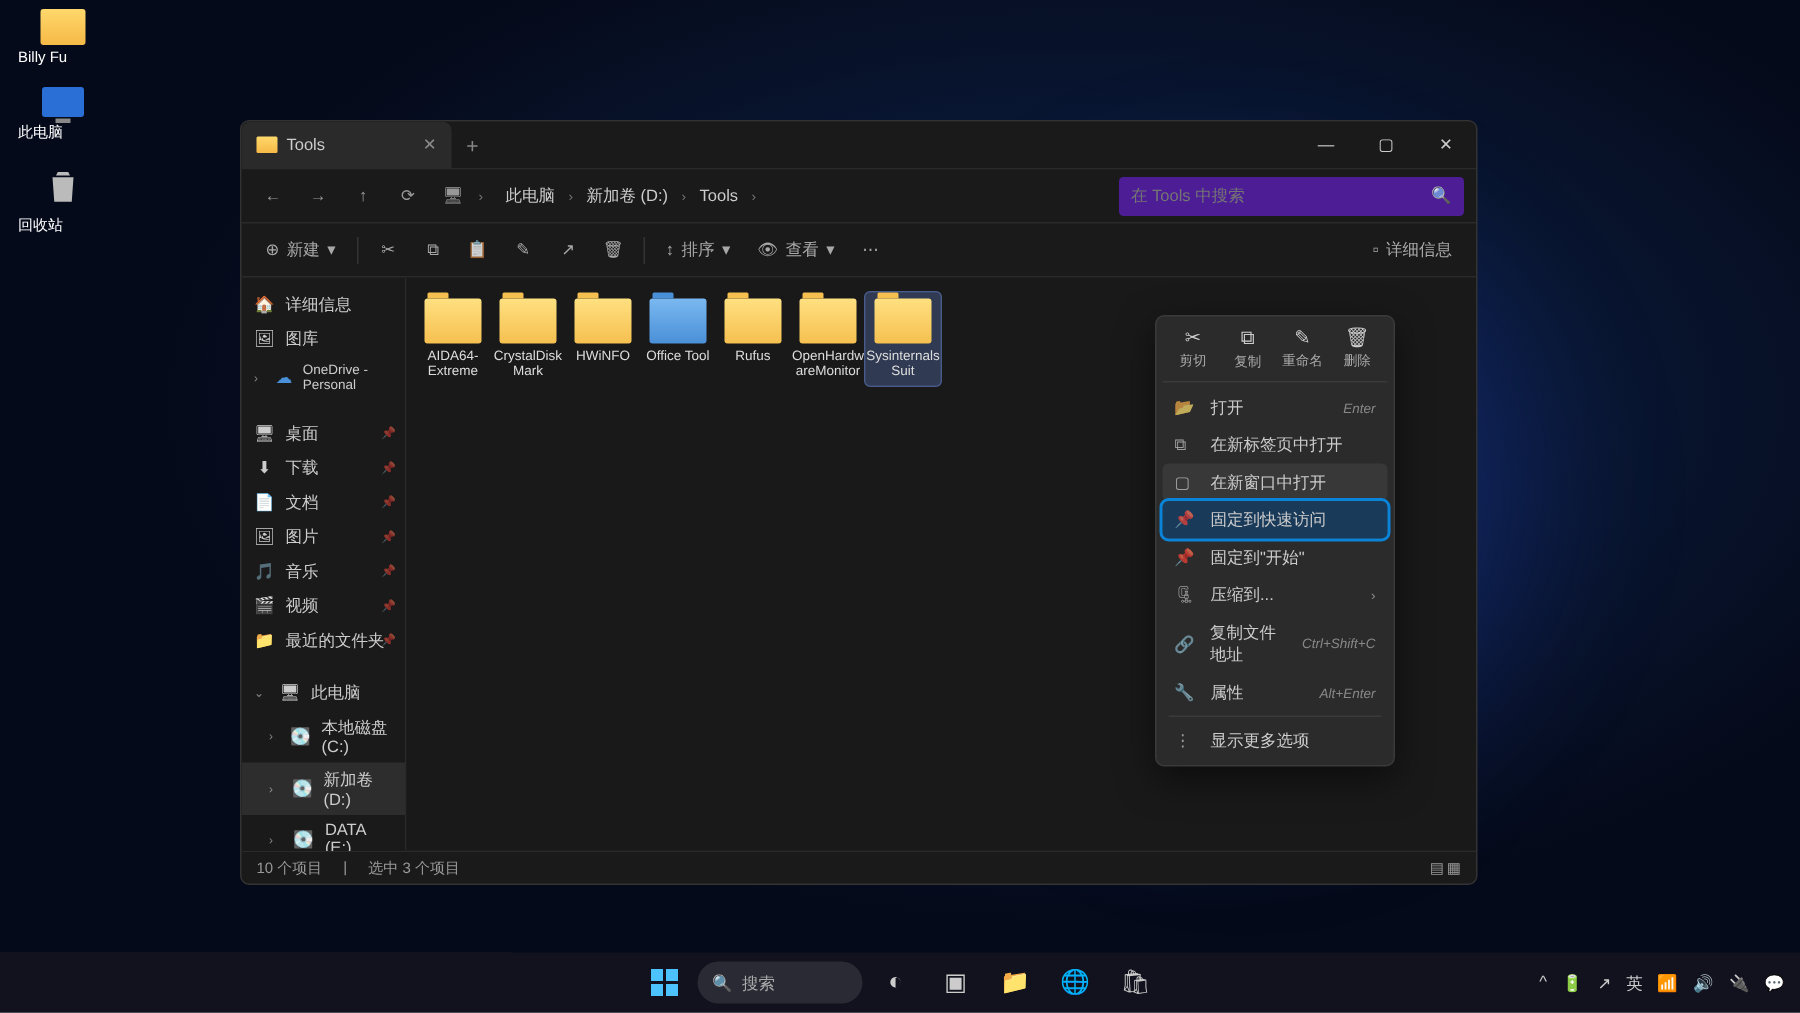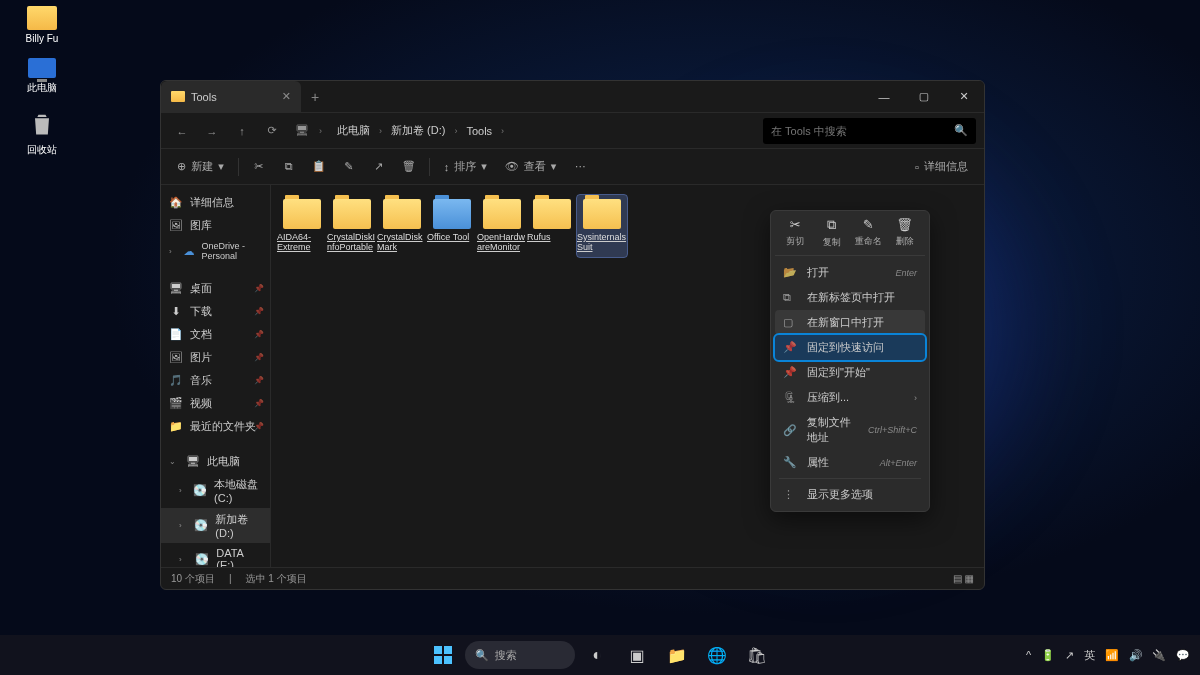--- a/index.html
+++ b/index.html
@@ -1,59 +1,59 @@
 <!DOCTYPE html>
 <html><head>
 <meta charset="utf-8">
 <style>
 * { margin: 0; padding: 0; box-sizing: border-box; font-family: "Segoe UI", "Microsoft YaHei", sans-serif; }
 body { width: 1200px; height: 675px; background: radial-gradient(ellipse at 60% 40%, #1a3a7a 0%, #0a1a3a 25%, #050a1a 60%); overflow: hidden; position: relative; color: #ccc; font-size: 11px; }
 .bloom { position: absolute; width: 500px; height: 500px; right: 120px; top: 80px; background: radial-gradient(circle at 50% 50%, rgba(40,90,200,0.6), rgba(20,40,120,0.3) 50%, transparent 70%); filter: blur(30px); }
-.desktop-icon { position: absolute; width: 60px; text-align: center; color: #fff; font-size: 10px; }
+.desktop-icon { position: absolute; width: 60px; color: #fff; font-size: 10px; }
 .desktop-icon .ico { width: 32px; height: 32px; margin: 0 auto 3px; display: flex; align-items: center; justify-content: center; font-size: 22px; }
 .di-folder .ico { background: linear-gradient(#ffd86b, #f5b947); border-radius: 2px; width: 30px; height: 24px; }
 .di-pc .ico { background: #2a6fd6; border-radius: 2px; width: 28px; height: 20px; position: relative; }
 .di-pc .ico::after { content: ""; position: absolute; bottom: -4px; left: 9px; width: 10px; height: 3px; background: #888; }
 .di-bin .ico svg { width: 28px; height: 28px; }
 
 .window { position: absolute; left: 160px; top: 80px; width: 825px; height: 510px; background: #1a1a1a; border: 1px solid #333; border-radius: 6px; overflow: hidden; display: flex; flex-direction: column; }
 .titlebar { height: 32px; display: flex; align-items: center; background: #1a1a1a; border-bottom: 1px solid #2a2a2a; }
 .tab { display: flex; align-items: center; padding: 0 10px; height: 100%; min-width: 140px; background: #2a2a2a; border-radius: 6px 6px 0 0; gap: 6px; }
 .tab .fico { width: 14px; height: 11px; background: linear-gradient(#ffd86b, #f5b947); border-radius: 1px; }
 .tab .close { margin-left: auto; opacity: 0.6; cursor: pointer; }
 .newtab { width: 28px; text-align: center; opacity: 0.6; cursor: pointer; font-size: 14px; }
 .winbtns { margin-left: auto; display: flex; }
 .winbtn { width: 40px; height: 32px; display: flex; align-items: center; justify-content: center; cursor: pointer; }
 
 .addrbar { height: 36px; display: flex; align-items: center; padding: 0 8px; gap: 4px; background: #1a1a1a; border-bottom: 1px solid #2a2a2a; }
 .navbtn { width: 26px; height: 26px; display: flex; align-items: center; justify-content: center; cursor: pointer; opacity: 0.7; border-radius: 3px; }
 .crumbs { flex: 1; display: flex; align-items: center; gap: 4px; padding: 0 6px; }
 .crumb { padding: 3px 5px; cursor: pointer; border-radius: 3px; }
 .chev { opacity: 0.5; font-size: 9px; }
-.search { width: 213px; height: 26px; background: #000000; border-radius: 3px; display: flex; align-items: center; padding: 0 8px; gap: 6px; }
+.search { width: 230px; height: 26px; background: #4c1d95; border-radius: 3px; display: flex; align-items: center; padding: 0 8px; gap: 6px; }
 .search input { flex: 1; background: none; border: none; color: #888; outline: none; font-size: 11px; }
 
 .toolbar { height: 36px; display: flex; align-items: center; padding: 0 8px; gap: 2px; border-bottom: 1px solid #2a2a2a; }
 .tbtn { height: 26px; padding: 0 8px; display: flex; align-items: center; gap: 5px; cursor: pointer; border-radius: 3px; opacity: 0.8; }
 .tbtn.icon-only { padding: 0; width: 28px; justify-content: center; }
 .tsep { width: 1px; height: 18px; background: #333; margin: 0 4px; }
 .spacer { flex: 1; }
 
 .body { flex: 1; display: flex; overflow: hidden; }
 .sidebar { width: 110px; background: #1a1a1a; border-right: 1px solid #2a2a2a; padding: 6px 0; overflow-y: auto; }
 .sitem { display: flex; align-items: center; padding: 4px 8px; gap: 7px; cursor: pointer; position: relative; }
 .sitem.sel { background: #2d2d2d; }
 .sitem .ic { width: 14px; height: 14px; display: flex; align-items: center; justify-content: center; font-size: 11px; }
 .sitem .pin { position: absolute; right: 6px; font-size: 8px; opacity: 0.5; }
 .sitem .expand { width: 10px; font-size: 8px; opacity: 0.6; }
 .sgroup { margin-top: 12px; }
 .sitem.sub { padding-left: 18px; }
 
 .content { flex: 1; padding: 10px 6px; display: flex; flex-wrap: wrap; align-content: flex-start; gap: 0; background: #191919; position: relative; }
-.file { width: 50px; margin: 0 0 8px 0; text-align: left; cursor: pointer; padding: 4px 0; border-radius: 3px; text-decoration: underline; }
+.file { width: 50px; margin: 0 0 8px 0; text-align: center; cursor: pointer; padding: 4px 0; border-radius: 3px; }
 .file.sel { background: rgba(120,160,255,0.25); outline: 1px solid rgba(120,160,255,0.5); }
 .file .fic { width: 38px; height: 30px; margin: 0 auto 3px; background: linear-gradient(#ffe080, #f5c050); border-radius: 2px; position: relative; }
 .file .fic::before { content: ""; position: absolute; top: -4px; left: 2px; width: 14px; height: 4px; background: #f5c050; border-radius: 1px 1px 0 0; }
 .file .fic.blue { background: linear-gradient(#7ab8f0, #4a90d8); }
 .file .fic.blue::before { background: #4a90d8; }
 .file .lbl { font-size: 9px; line-height: 1.15; word-break: break-word; color: #ddd; }
 
 .statusbar { height: 22px; display: flex; align-items: center; padding: 0 10px; gap: 14px; border-top: 1px solid #2a2a2a; font-size: 10px; color: #999; }
 .viewbtns { margin-left: auto; display: flex; gap: 2px; }
 
@@ -235,49 +235,49 @@
       </div>
     </div>
 
     <div class="content" id="file-grid">
         <div class="file">
           <div class="fic"></div>
           <div class="lbl">AIDA64-Extreme</div>
         </div>
         <div class="file">
           <div class="fic"></div>
-          <div class="lbl">CrystalDiskInfoPortable</div>
-        </div>
-        <div class="file">
-          <div class="fic"></div>
           <div class="lbl">CrystalDiskMark</div>
+        </div>
+        <div class="file">
+          <div class="fic"></div>
+          <div class="lbl">HWiNFO</div>
         </div>
         <div class="file">
           <div class="fic blue"></div>
           <div class="lbl">Office Tool</div>
         </div>
         <div class="file">
           <div class="fic"></div>
+          <div class="lbl">Rufus</div>
+        </div>
+        <div class="file">
+          <div class="fic"></div>
           <div class="lbl">OpenHardwareMonitor</div>
-        </div>
-        <div class="file">
-          <div class="fic"></div>
-          <div class="lbl">Rufus</div>
         </div>
         <div class="file sel">
           <div class="fic"></div>
           <div class="lbl">SysinternalsSuit</div>
         </div>
       </div>
   </div>
 
   <div class="statusbar">
     <span>10 个项目</span>
     <span>|</span>
-    <span>选中 1 个项目</span>
+    <span>选中 3 个项目</span>
     <div class="viewbtns">
       <span>▤</span>
       <span>▦</span>
     </div>
   </div>
 </div>
 
 <div class="context-menu">
   <div class="cm-iconrow" id="cm-iconrow">
       <div class="cm-ibtn"><span class="ic">✂</span><span class="tx">剪切</span></div>

